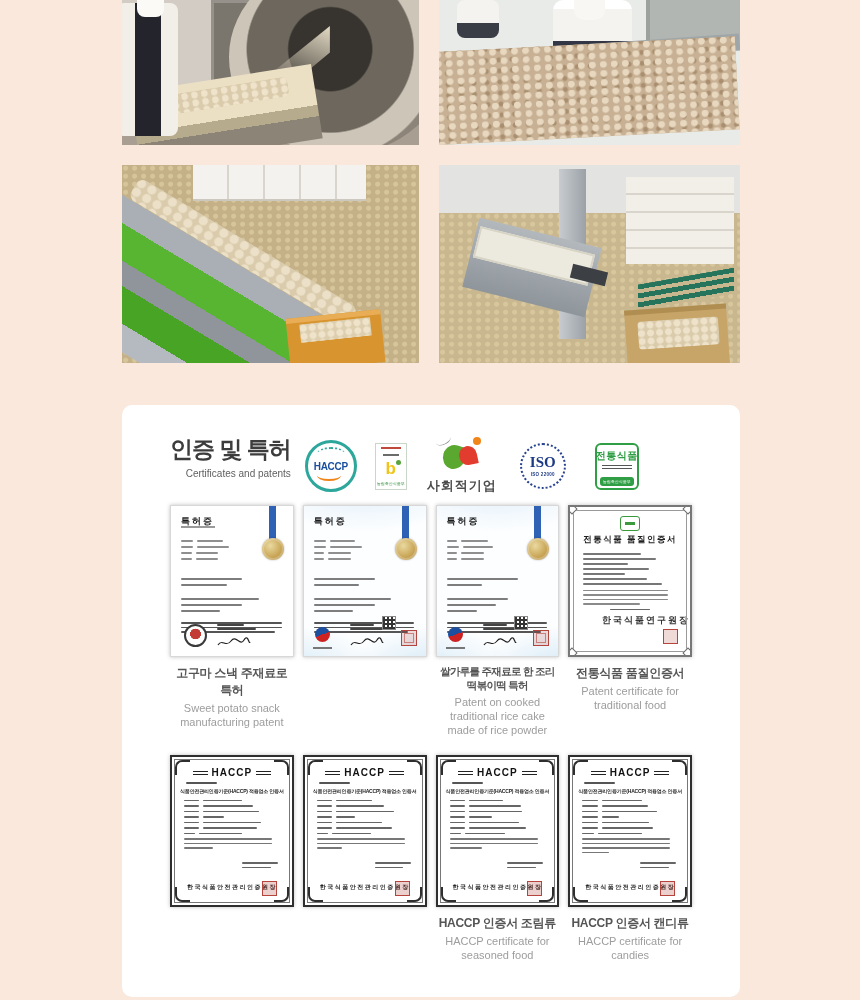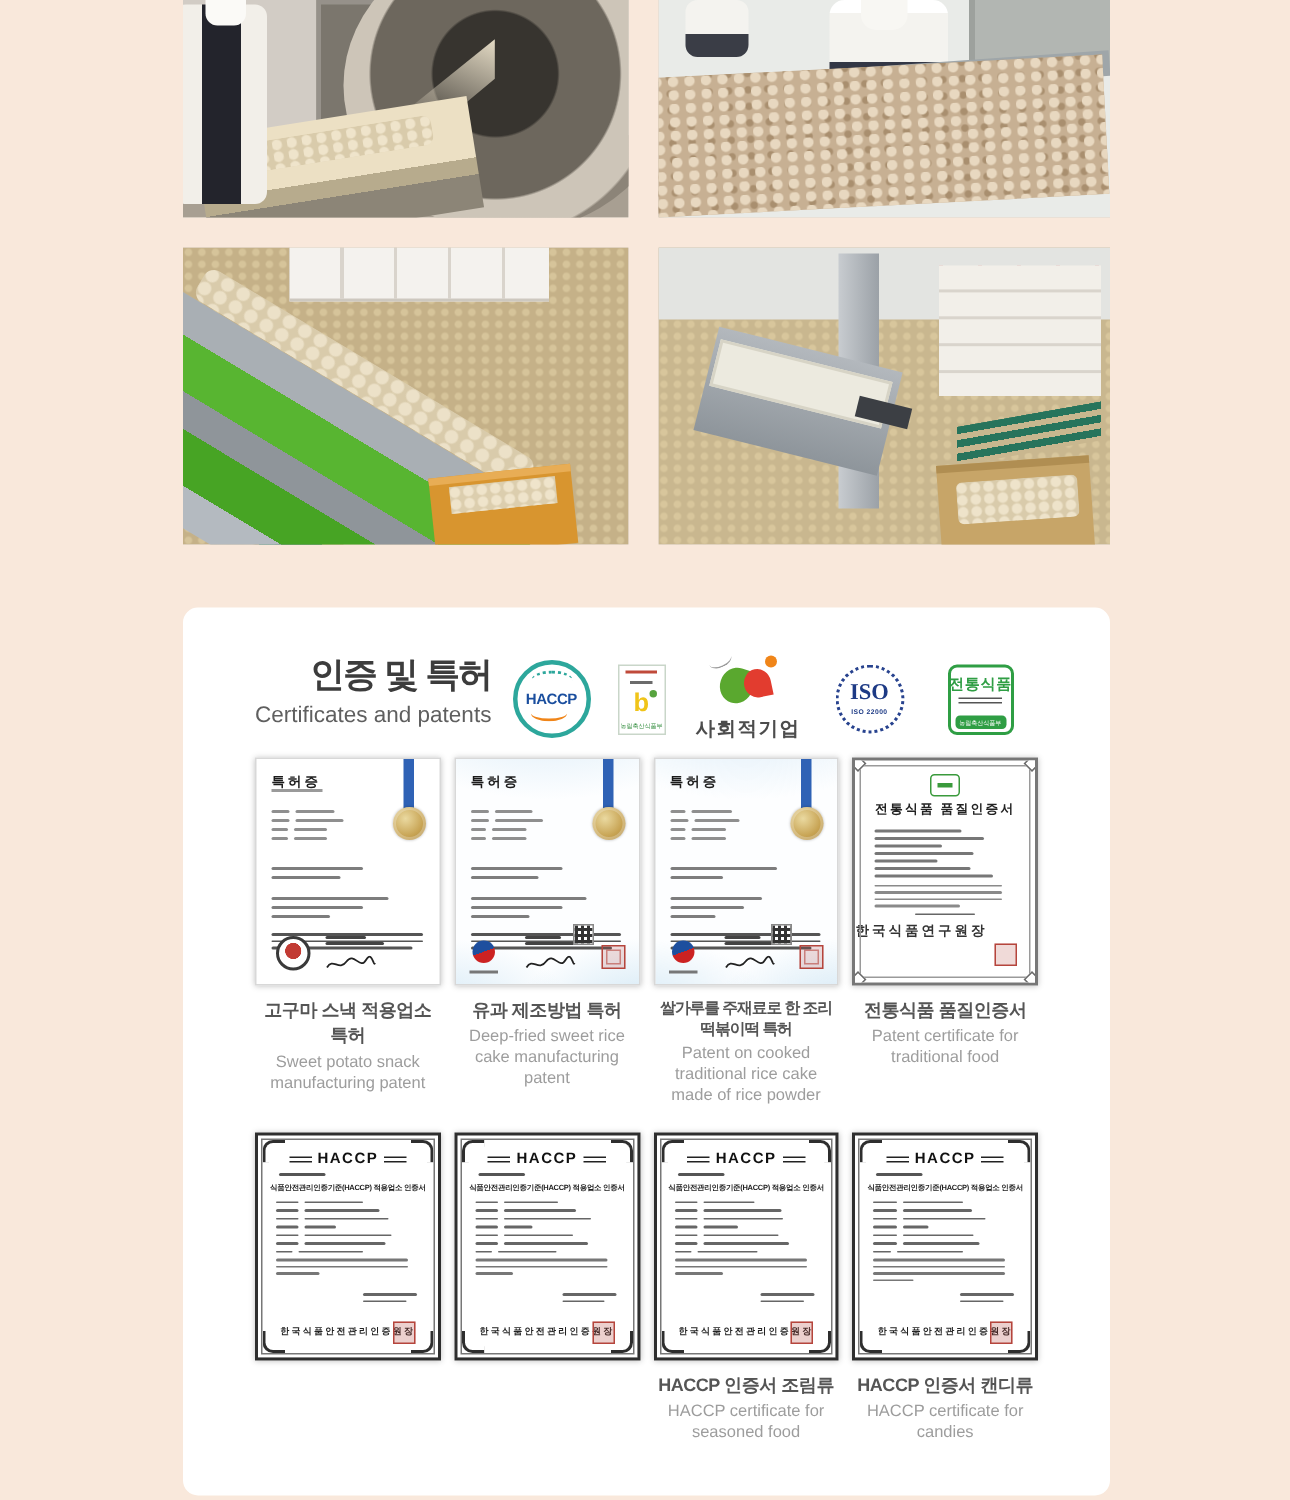--- a/index.html
+++ b/index.html
@@ -76,21 +76,21 @@
   .p4 .slats{right:2%;top:56%;width:32%;height:13%;transform:skewY(-10deg);
     background:repeating-linear-gradient(180deg,#27745c 0 5px, #c9b78f 5px 9px);}
   .p4 .box{right:4%;bottom:-2%;width:34%;height:28%;background:#c7a568;border-top:5px solid #b08e52;transform:rotate(-4deg);}
   .p4 .boxcakes{right:7%;bottom:8%;width:27%;height:14%;transform:rotate(-4deg);
     background:radial-gradient(circle at 40% 50%, #eee3ca 0 3px, transparent 4px) 0 0/9px 8px,#d9cbab;border-radius:4px;}
 
   
   .panel{position:absolute;left:122px;top:405px;width:618px;height:592px;background:#fff;border-radius:10px;}
   .panel-header{display:flex;align-items:flex-start;padding:32px 20px 0 48px;text-align:right;}
   .title-block h2{margin:0;font-size:23px;line-height:1.1;color:#3c3c3c;letter-spacing:-1px;font-weight:bold;}
-  .title-block p{margin:6px 0 0;font-size:15px;color:#5f5f5f;}
+  .title-block p{margin:6px 0 0;font-size:10px;color:#5f5f5f;}
   .logo-row{display:flex;align-items:center;margin-left:14px;margin-top:0;gap:0;}
 
   
   .lg{flex:0 0 auto;}
   .haccp-lg{width:46px;height:46px;border-radius:50%;border:3px solid #2da79c;background:#fff;
     display:flex;align-items:center;justify-content:center;position:relative;margin-right:18px;}
   .haccp-lg::before{content:'';position:absolute;top:4px;left:9px;right:9px;height:12px;
     border-top:2px dotted #2da79c;border-radius:50%;}
   .haccp-lg::after{content:'';position:absolute;bottom:8px;left:9px;width:24px;height:9px;
     border-bottom:2px solid #f08519;border-radius:50%;}
@@ -174,21 +174,21 @@
   .trad-logo{margin:9px auto 3px;width:18px;height:13px;border:1.5px solid #3a9a3c;border-radius:3px;
     display:flex;align-items:center;justify-content:center;}
   .trad-logo i{display:block;width:10px;height:3px;background:#3a9a3c;}
   .trad-title{font-family:"Liberation Serif", serif;font-size:8.5px;font-weight:bold;color:#222;text-align:center;letter-spacing:1.5px;}
   .trad-list{margin:7px 13px 0;}
   .trad-list .bar{background:#777;height:1.5px;margin-bottom:3.5px;}
   .trad-para{margin:5px 13px 0;}
   .trad-para .bar{background:#8a8a8a;height:1.5px;margin-bottom:3px;}
   .trad-date{margin:4px auto 0;width:34%;}
   .trad-date .bar{background:#666;height:1.5px;}
-  .trad-issuer{font-family:"Liberation Serif", serif;font-size:9px;font-weight:bold;color:#333;text-align:left;letter-spacing:2px;margin-top:2px;}
+  .trad-issuer{font-family:"Liberation Serif", serif;font-size:9px;font-weight:bold;color:#333;text-align:right;letter-spacing:2px;margin-top:2px;padding-left:23px;}
   .trad-seal{position:absolute;right:12px;bottom:11px;width:13px;height:13px;border:1.5px solid #b5453c;background:rgba(181,69,60,.2);}
 
   
   .hc{border:2px solid #2e2e2e;box-shadow:inset 0 0 0 2px #fff, inset 0 0 0 3px #777, 0 0 4px rgba(0,0,0,.25);}
   .hc .fl{position:absolute;width:13px;height:13px;border-top:2px solid #2e2e2e;border-left:2px solid #2e2e2e;border-radius:7px 0 0 0;}
   .hc .f1{left:3px;top:3px;} 
   .hc .f2{right:3px;top:3px;transform:rotate(90deg);}
   .hc .f3{right:3px;bottom:3px;transform:rotate(180deg);}
   .hc .f4{left:3px;bottom:3px;transform:rotate(270deg);}
   .hc-head{display:flex;align-items:center;justify-content:center;gap:4px;margin-top:10px;}
@@ -337,21 +337,21 @@
         <div class="kipo-old"></div>
         <div class="issuer-bars">
             <i class="bar" style="width: 55%;"></i>
             <i class="bar" style="width: 80%;"></i>
           </div>
         <svg class="sig" width="34" height="11" viewBox="0 0 34 11">
           <path d="M1 8 C5 1,9 11,14 4 S23 10,27 3 32 8,33 5" stroke="#222" stroke-width="1.2" fill="none"></path>
         </svg>
       </div>
       <figcaption>
-        <div class="cap-ko">고구마 스낵 적용업소 특허</div>
+        <div class="cap-ko">고구마 스낵 주재료로 특허</div>
         <div class="cap-en">Sweet potato snack manufacturing patent</div>
       </figcaption>
     </figure>
 
     <figure class="cert-item">
       <div class="cert patent guilloche">
         <div class="ph-title">특허증</div>
         <div class="ribbon"></div>
         <div class="medal"></div>
         <div class="ph-rows">
@@ -392,24 +392,20 @@
         <div class="issuer-bars">
             <i class="bar" style="width: 50%;"></i>
             <i class="bar" style="width: 72%;"></i>
           </div>
         <svg class="sig" width="34" height="11" viewBox="0 0 34 11">
           <path d="M1 8 C5 1,9 11,14 4 S23 10,27 3 32 8,33 5" stroke="#222" stroke-width="1.2" fill="none"></path>
         </svg>
         <div class="qr"></div>
         <div class="stamp"></div>
       </div>
-      <figcaption>
-        <div class="cap-ko">유과 제조방법 특허</div>
-        <div class="cap-en">Deep-fried sweet rice cake manufacturing patent</div>
-      </figcaption>
     </figure>
 
     <figure class="cert-item cap-narrow">
       <div class="cert patent guilloche">
         <div class="ph-title">특허증</div>
         <div class="ribbon"></div>
         <div class="medal"></div>
         <div class="ph-rows">
             <span class="rw">
               <i class="bar" style="width: 14%;"></i>

